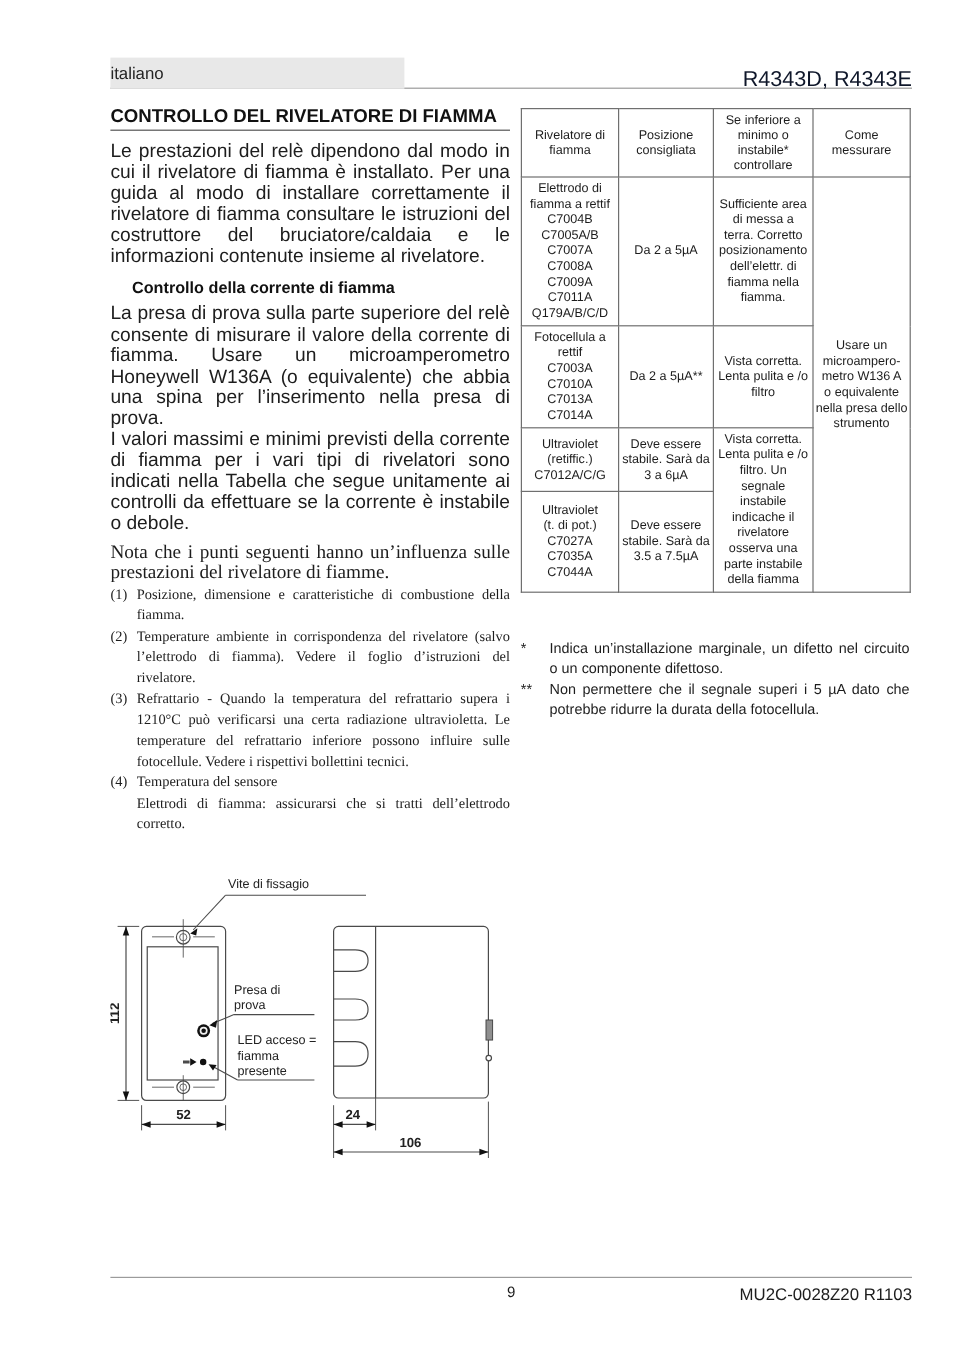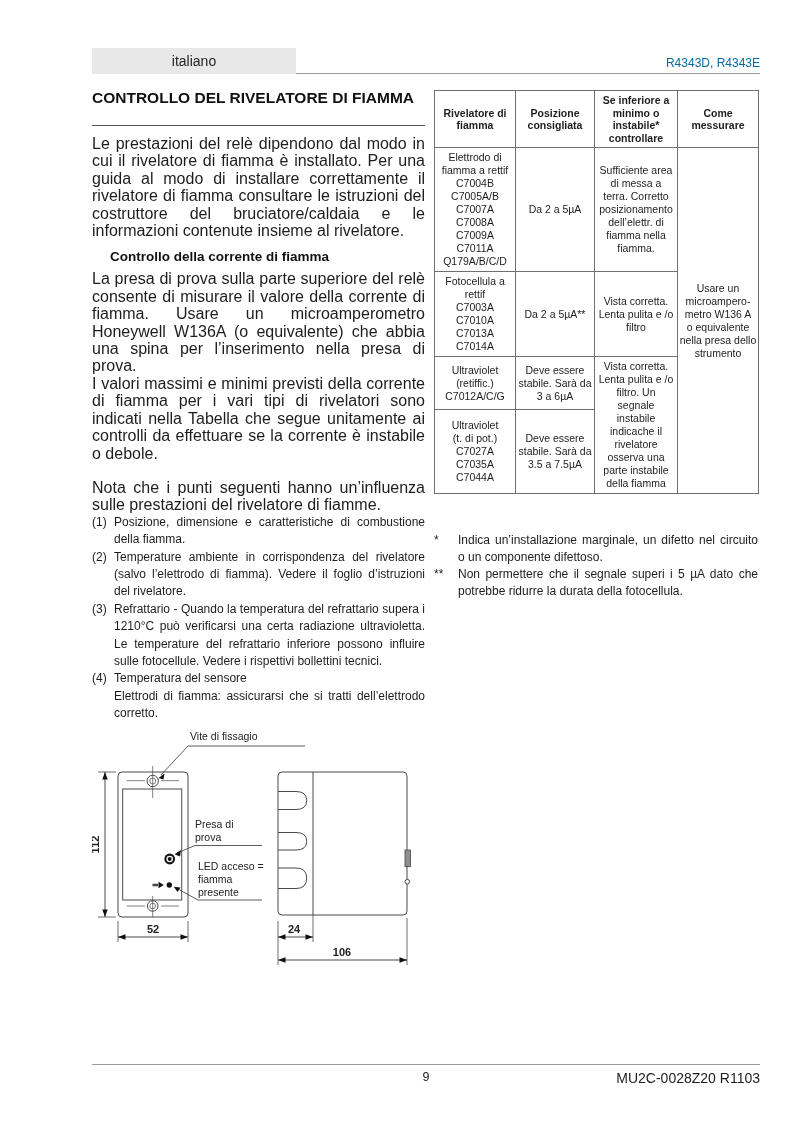--- a/index.html
+++ b/index.html
@@ -4,41 +4,41 @@
 <style>
   html,body{margin:0;padding:0;}
   body{
     width:800px;height:1132px;position:relative;background:#ffffff;
     font-family:"Liberation Sans",sans-serif;color:#1d1d1d;
     -webkit-font-smoothing:antialiased;
   }
   .abs{position:absolute;}
   
   .header-rule{left:92px;top:73px;width:668px;height:1px;background:#9b9b9b;}
-  .lang-tab{left:92px;top:48px;width:204px;height:26px;background:#e8e8e8;
-    text-align:center;font-size:14px;line-height:26px;color:#242424;}
-  .models{top:56px;right:40px;font-size:12px;color:#0369a1;}
+  .lang-tab{left:92px;top:48px;width:245px;height:26px;background:#e8e8e8;
+    text-align:left;font-size:14px;line-height:26px;color:#242424;}
+  .models{top:56px;right:40px;font-size:18px;color:#0f172a;}
   
   .col-left{left:92px;top:88px;width:333px;}
-  .page-title{font-size:15.5px;font-weight:bold;line-height:20px;margin:0 0 17px 0;color:#111;}
+  .page-title{font-size:15.5px;font-weight:bold;line-height:20px;margin:0 0 0 0;color:#111;}
   .title-rule{height:1px;background:#555;margin:0 0 9px 0;}
   p.body{font-size:16px;line-height:17.4px;text-align:justify;margin:0;}
   .sub-heading{font-size:13.5px;font-weight:bold;margin:10px 0 6px 18px;color:#111;}
-  .note-block{margin-top:17px;}
+  .note-block{margin-top:7px;font-family:Liberation Serif, serif;}
   .li{display:flex;font-size:12px;line-height:17.4px;}
   .li .num{width:22px;flex:none;}
   .li .txt{flex:1;text-align:justify;}
   
   .col-right{left:434px;top:90px;width:324px;}
   table.spec{border-collapse:collapse;width:324px;table-layout:fixed;}
   table.spec th,table.spec td{
     border:1px solid #6f6f6f;font-size:10.5px;line-height:13px;text-align:center;
     vertical-align:middle;padding:3px 1px;white-space:pre-line;color:#1d1d1d;
   }
-  table.spec th{font-weight:bold;line-height:12.5px;}
+  table.spec th{font-weight:normal;line-height:12.5px;}
   .footnotes{margin-top:38px;font-size:12px;line-height:17px;}
   .fn{display:flex;}
   .fn .mk{width:24px;flex:none;}
   .fn .tx{flex:1;text-align:justify;}
   
   .diagram{left:92px;top:718px;}
   .diagram text{font-size:10.5px;fill:#222;}
   .diagram text.dim{font-size:11px;font-weight:bold;}
   
   .footer-rule{left:92px;top:1064px;width:668px;height:1px;background:#9b9b9b;}

